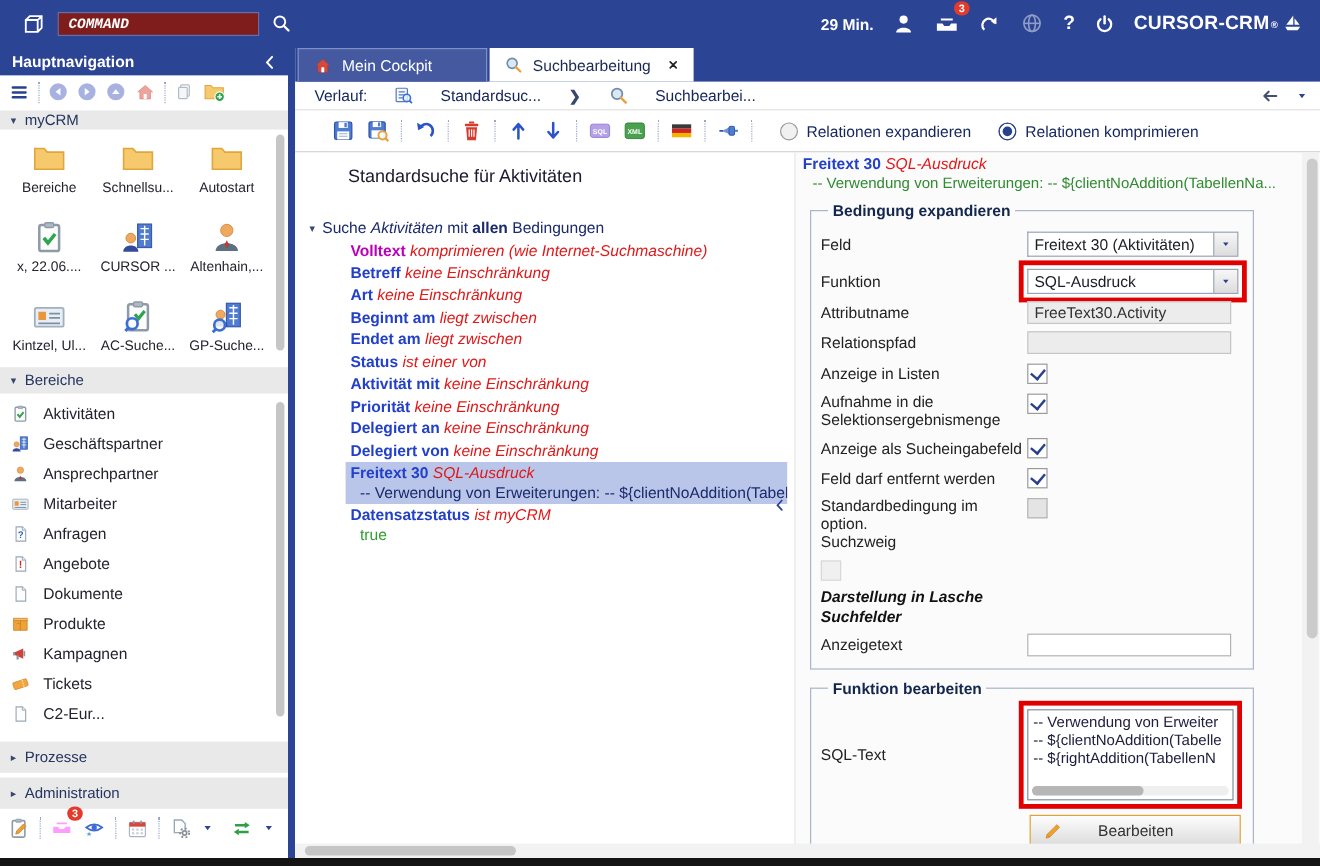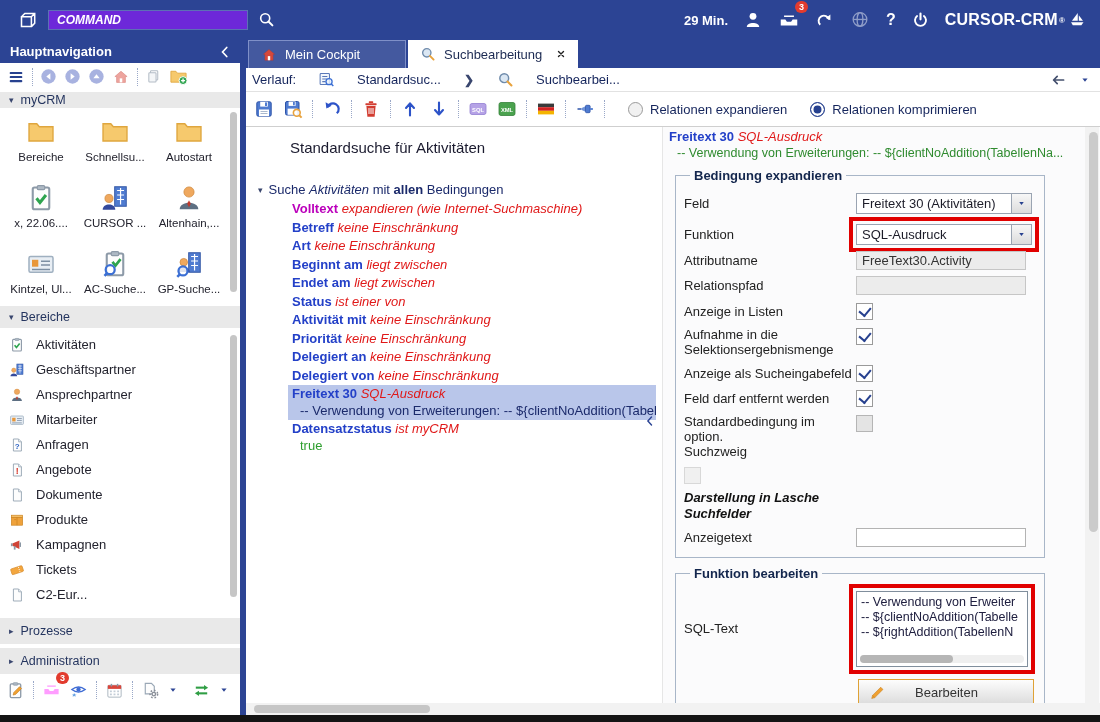--- a/index.html
+++ b/index.html
@@ -3,21 +3,21 @@
 <meta charset="utf-8">
 <style>
   * { box-sizing: border-box; margin: 0; padding: 0; }
   html,body { width:1100px; height:722px; }
   body { position:relative; font-family:"Liberation Sans",sans-serif; font-size:13px; background:#fff; overflow:hidden; color:#222; }
   .svgic { width:100%; height:100%; display:block; }
 
   
   #topbar { position:absolute; left:0; top:0; width:1100px; height:40px; background:#2c4494; display:flex; align-items:center; padding:0 14px 0 16px; }
   .tb-ic { width:22px; height:22px; display:inline-block; flex:none; }
-  #command-input { width:200px; height:20px; margin-left:10px; background:#6d28d9; border:1px solid #5d70b5; color:#fff; font-style:italic; font-weight:bold; font-size:12px; padding:0 8px; font-family:Liberation Sans, sans-serif; }
+  #command-input { width:168px; height:20px; margin-left:10px; background:#7f1d1d; border:1px solid #5d70b5; color:#fff; font-style:italic; font-weight:bold; font-size:12px; padding:0 8px; font-family:Liberation Mono, monospace; }
   #tb-search { width:18px; height:18px; margin-left:10px; }
   #topbar-right { margin-left:auto; display:flex; align-items:center; gap:15px; color:#fff; }
   .session { font-weight:bold; font-size:13px; }
   .badge-wrap { position:relative; display:inline-block; }
   .badge { position:absolute; top:-7px; right:-8px; background:#e23b2e; color:#fff; font-size:9px; font-weight:bold; border-radius:8px; padding:1px 4px; line-height:10px; }
   .help-q { font-weight:bold; font-size:16px; }
   .brand { font-weight:bold; font-size:16px; letter-spacing:.2px; display:flex; align-items:center; gap:1px; }
   .brand sup { font-size:8px; margin-top:1px; }
   .dim { opacity:.7; }
 
@@ -45,26 +45,26 @@
   .mini-dd { width:10px; height:8px; color:#2c4494; }
 
   
   #main { position:absolute; left:246px; top:40px; width:854px; height:675px; display:flex; flex-direction:column; background:#fff; }
   #tabbar { height:28px; background:#2c4494; display:flex; align-items:stretch; flex:none; }
   .tab { display:flex; align-items:center; gap:8px; padding:0 12px; font-size:13px; }
   .tab-ic { width:16px; height:16px; flex:none; }
   #tab-cockpit { width:158px; background:#44599f; border:1px solid #7f90c8; border-bottom:none; color:#fff; margin-left:2px; }
   #tab-such { width:170px; background:#fff; color:#1c2a52; margin-left:2px; }
   .tab-close { width:10px; height:10px; margin-left:auto; color:#222; }
-  #historybar { height:24px; flex:none; display:flex; align-items:center; gap:22px; padding:0 10px 0 6px; border-bottom:1px solid #e2e2e2; color:#15255c; }
+  #historybar { height:24px; flex:none; display:flex; align-items:center; gap:22px; padding:0 10px 0 16px; border-bottom:1px solid #e2e2e2; color:#15255c; }
   .crumb-sep { font-weight:bold; color:#39466e; font-size:12px; margin:0 1px; }
   .hist-ic { width:17px; height:17px; }
   #hist-right { margin-left:auto; display:flex; align-items:center; gap:14px; color:#44506e; }
   .arrow-left-ic { width:16px; height:16px; color:#44506e; }
-  #toolbar { height:35px; flex:none; display:flex; align-items:center; gap:9px; padding:0 8px; border-bottom:1px solid #cfcfcf; }
+  #toolbar { height:35px; flex:none; display:flex; align-items:center; gap:9px; padding:0 30px; border-bottom:1px solid #cfcfcf; }
   .tl-ic { width:20px; height:20px; flex:none; }
   .radio-group { display:flex; align-items:center; gap:7px; margin-left:14px; color:#15255c; }
   .radio { width:15px; height:15px; border-radius:50%; border:1px solid #9a9a9a; background:#f1f1f1; flex:none; }
   .radio.selected { background:#27418f; border-color:#27418f; box-shadow:inset 0 0 0 2.5px #fff; }
 
   #content { flex:1; display:flex; overflow:hidden; }
 
   
   #tree-panel { width:416px; flex:none; position:relative; overflow:hidden; background:#fff; }
   #tree-title { margin:12px 0 0 44px; font-size:15px; color:#1a1a2e; }
@@ -867,21 +867,21 @@
 
     <div id="tree-panel">
       <div id="tree-title">Standardsuche für Aktivitäten</div>
       <div id="tree-root">
         <span class="tri">▾</span>
         <span><span>Suche</span> <span class="rt-it">Aktivitäten</span> <span>mit</span> <span class="rt-b">allen</span> <span>Bedingungen</span></span>
       </div>
       <div id="tree-list">
 
           <div class="tree-item">
-            <div><span class="fld magenta">Volltext</span> <span class="cond">expandieren (wie Internet-Suchmaschine)</span></div>
+            <div><span class="fld magenta">Volltext</span> <span class="cond">komprimieren (wie Internet-Suchmaschine)</span></div>
 
           </div>
 
           <div class="tree-item">
             <div><span class="fld">Betreff</span> <span class="cond">keine Einschränkung</span></div>
 
           </div>
 
           <div class="tree-item">
             <div><span class="fld">Art</span> <span class="cond">keine Einschränkung</span></div>

